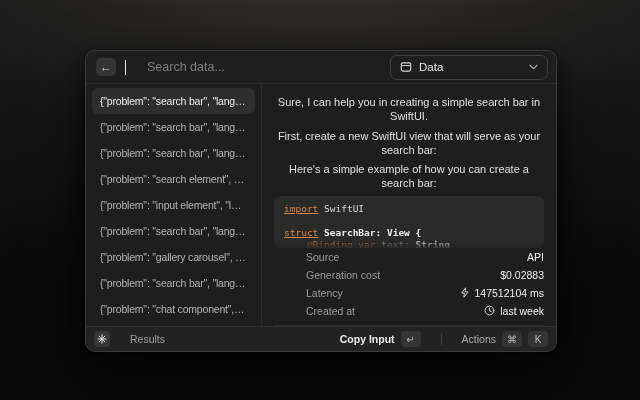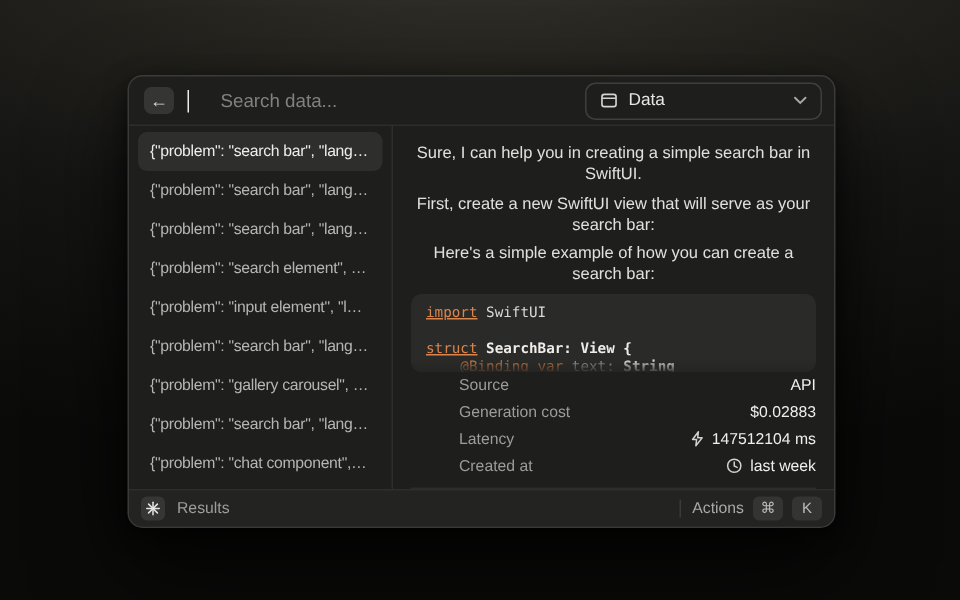--- a/index.html
+++ b/index.html
@@ -42,21 +42,21 @@
   .kw { color:#d9854c;text-decoration:underline; }
   .dim { color:#a7a39d; }
   .strong { color:#efede9; font-weight:bold; }
   .codefade { position:absolute; left:0; right:0; bottom:0; height:9px; background:linear-gradient(rgba(42,42,40,0), rgba(36,36,34,.9)); }
   .meta { margin-top:3px; }
   .meta-row { display:flex; align-items:flex-start; height:18px; font-size:10.5px;margin-left:32px; }
   .meta-label { color:#9c9c99; }
   .meta-value { margin-left:auto; color:#efefec; display:flex; align-items:center; gap:5px; }
   .meta-divider { height:1px; background:#2d2d2b; margin:2px 0; }
   
-  .footer { flex:0 0 25px; border-top:1px solid #2e2e2c; background:#232321; display:flex; align-items:center; gap:8px; padding:0 8px; }
+  .footer { flex:0 0 25px; border-top:1px solid #2e2e2c; background:#232321; display:flex; align-items:center; gap:20px; padding:0 8px; }
   .logo-badge { width:16px; height:16px; border-radius:4px; background:#363634; display:flex; align-items:center; justify-content:center; }
   .footer-label { color:#9d9d9a; font-size:10.5px; }
   .grow { flex:1; }
   .action { display:flex; align-items:center; gap:6px; cursor:pointer; }
   .action-label { color:#ededeb; font-size:10.5px; font-weight:bold; }
   .action-label.secondary { color:#a9a9a6; font-weight:normal; }
   .key { min-width:20px; height:16px; padding:0 3px; background:#343432; border-radius:4px; color:#bcbcb9; font-size:10px; display:flex; align-items:center; justify-content:center; }
   .vdivider { width:1px; height:12px; background:#3b3b39; }
 </style>
 </head>
@@ -182,20 +182,24 @@
     <div class="logo-badge">
       <svg class="icon-svg" width="10" height="10" viewBox="0 0 12 12" stroke="#e6e6e3" stroke-width="1.2" stroke-linecap="round">
         <line x1="6" y1="1" x2="6" y2="11"></line>
         <line x1="1" y1="6" x2="11" y2="6"></line>
         <line x1="2.5" y1="2.5" x2="9.5" y2="9.5"></line>
         <line x1="9.5" y1="2.5" x2="2.5" y2="9.5"></line>
       </svg>
     </div>
     <span class="footer-label">Results</span>
     <span class="grow"></span>
+    <div class="action">
+      <span class="action-label">Copy Input</span>
+      <span class="key">↵</span>
+    </div>
     <span class="vdivider"></span>
     <div class="action">
       <span class="action-label secondary">Actions</span>
       <span class="key">⌘</span>
       <span class="key">K</span>
     </div>
   </div>
 
 </div>
 

